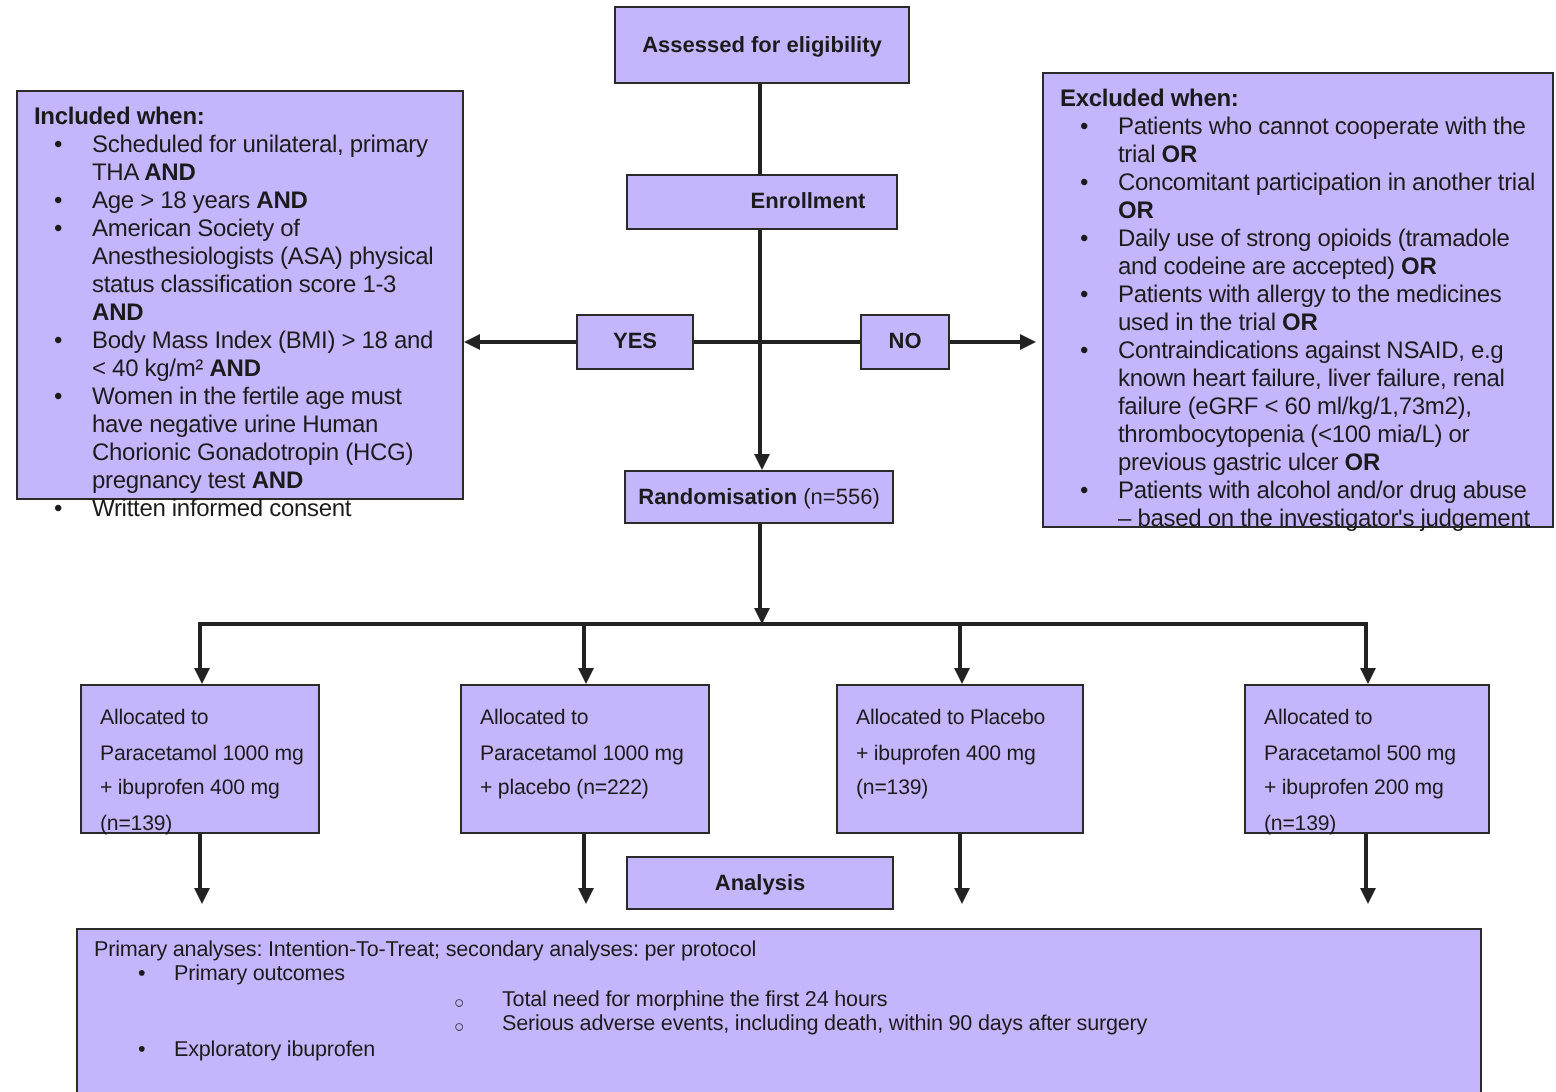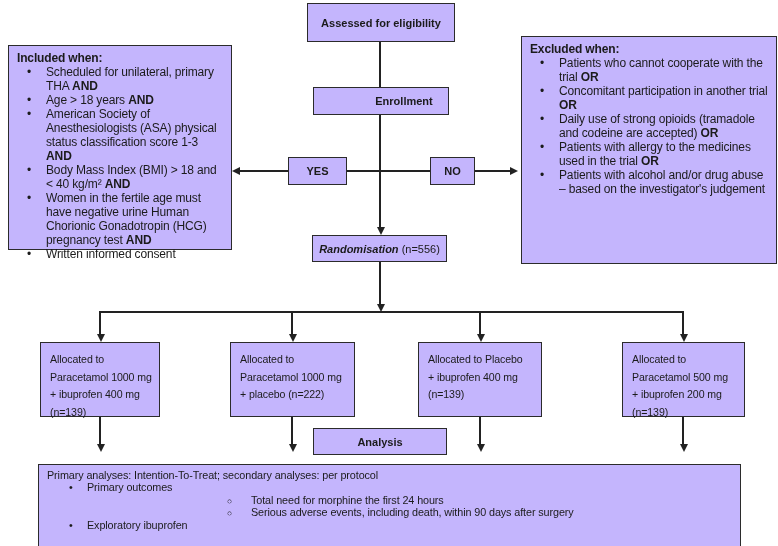--- a/index.html
+++ b/index.html
@@ -4,21 +4,21 @@
 <style>
   html,body{margin:0;padding:0;background:#ffffff;}
   body{font-family:"Liberation Sans", sans-serif; color:#1b1b1b;}
   #canvas{position:relative;width:778px;height:546px;background:#ffffff;overflow:hidden;}
 
   .box{position:absolute;border:1.6px solid #2b2b2b;background:#c4b5fd;box-sizing:border-box;}
   .center{display:flex;align-items:center;justify-content:center;text-align:center;}
 
   .node-label{font-size:11px;font-weight:bold;}
   .rand-label{font-size:11px;}
-  .rand-label b{font-weight:bold;font-style:italic;}
+  .rand-label b{font-weight:bold;}
 
   .line{position:absolute;background:#222222;}
   .arr{position:absolute;width:0;height:0;}
   .arr.down{border-left:4px solid transparent;border-right:4px solid transparent;border-top:8px solid #222222;}
   .arr.left{border-top:4px solid transparent;border-bottom:4px solid transparent;border-right:8px solid #222222;}
   .arr.right{border-top:4px solid transparent;border-bottom:4px solid transparent;border-left:8px solid #222222;}
 
   .crit{font-size:12px;line-height:14px;letter-spacing:-0.15px;padding:5px 5px 4px 8px;}
   .crit .crit-title{font-weight:bold;}
   .crit ul{margin:0;padding:0;list-style:none;}
@@ -100,20 +100,21 @@
       </ul>
   </div>
 
   <div class="box crit" style="left:521px;top:36px;width:256px;height:228px;">
     <div class="crit-title">Excluded when:</div>
     <ul id="excluded-list">
         <li>Patients who cannot cooperate with the trial <b>OR</b></li>
         <li>Concomitant participation in another trial <b>OR</b></li>
         <li>Daily use of strong opioids (tramadole and codeine are accepted) <b>OR</b></li>
         <li>Patients with allergy to the medicines used in the trial <b>OR</b></li>
+        <li>Contraindications against NSAID, e.g known heart failure, liver failure, renal failure (eGRF &lt; 60 ml/kg/1,73m2), thrombocytopenia (&lt;100 mia/L) or previous gastric ulcer <b>OR</b></li>
         <li>Patients  with alcohol and/or drug abuse – based on the investigator's judgement</li>
       </ul>
   </div>
 
   <div class="box alloc" id="alloc-0" style="left:40px;top:342px;width:120px;height:75px;">
       <div>Allocated to</div>
       <div>Paracetamol 1000 mg</div>
       <div>+ ibuprofen 400 mg</div>
       <div>(n=139)</div>
     </div>

